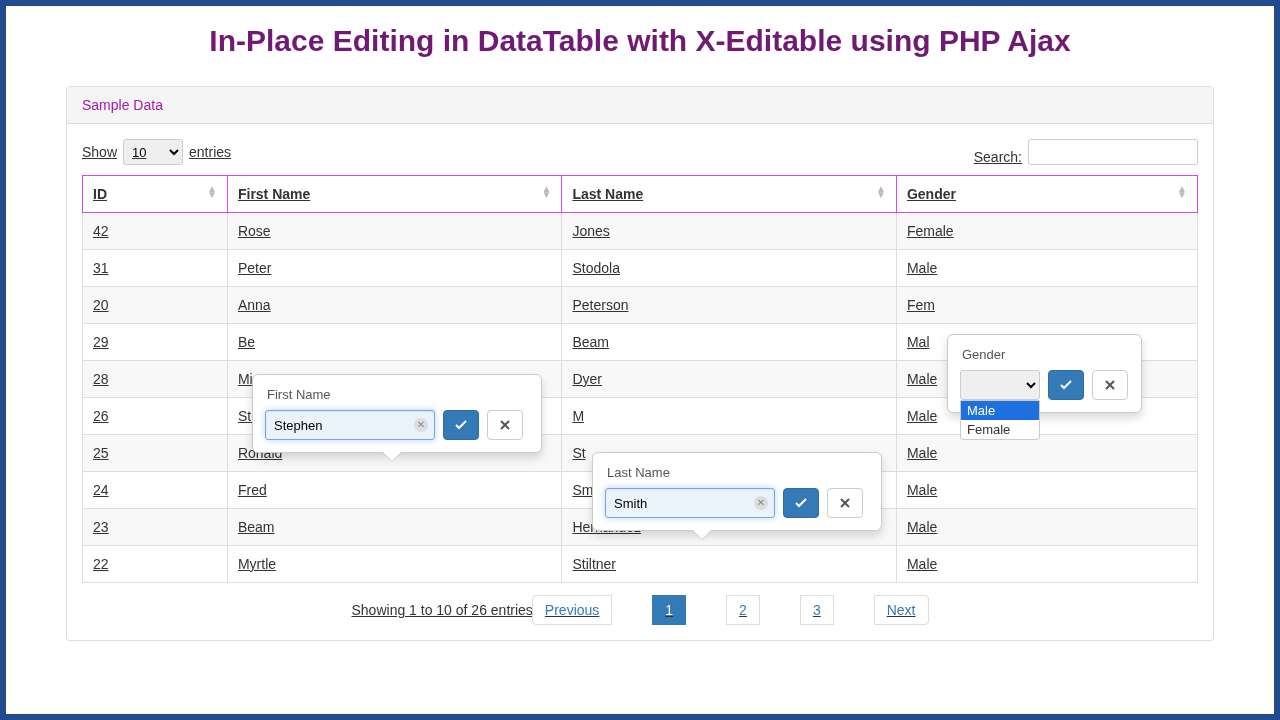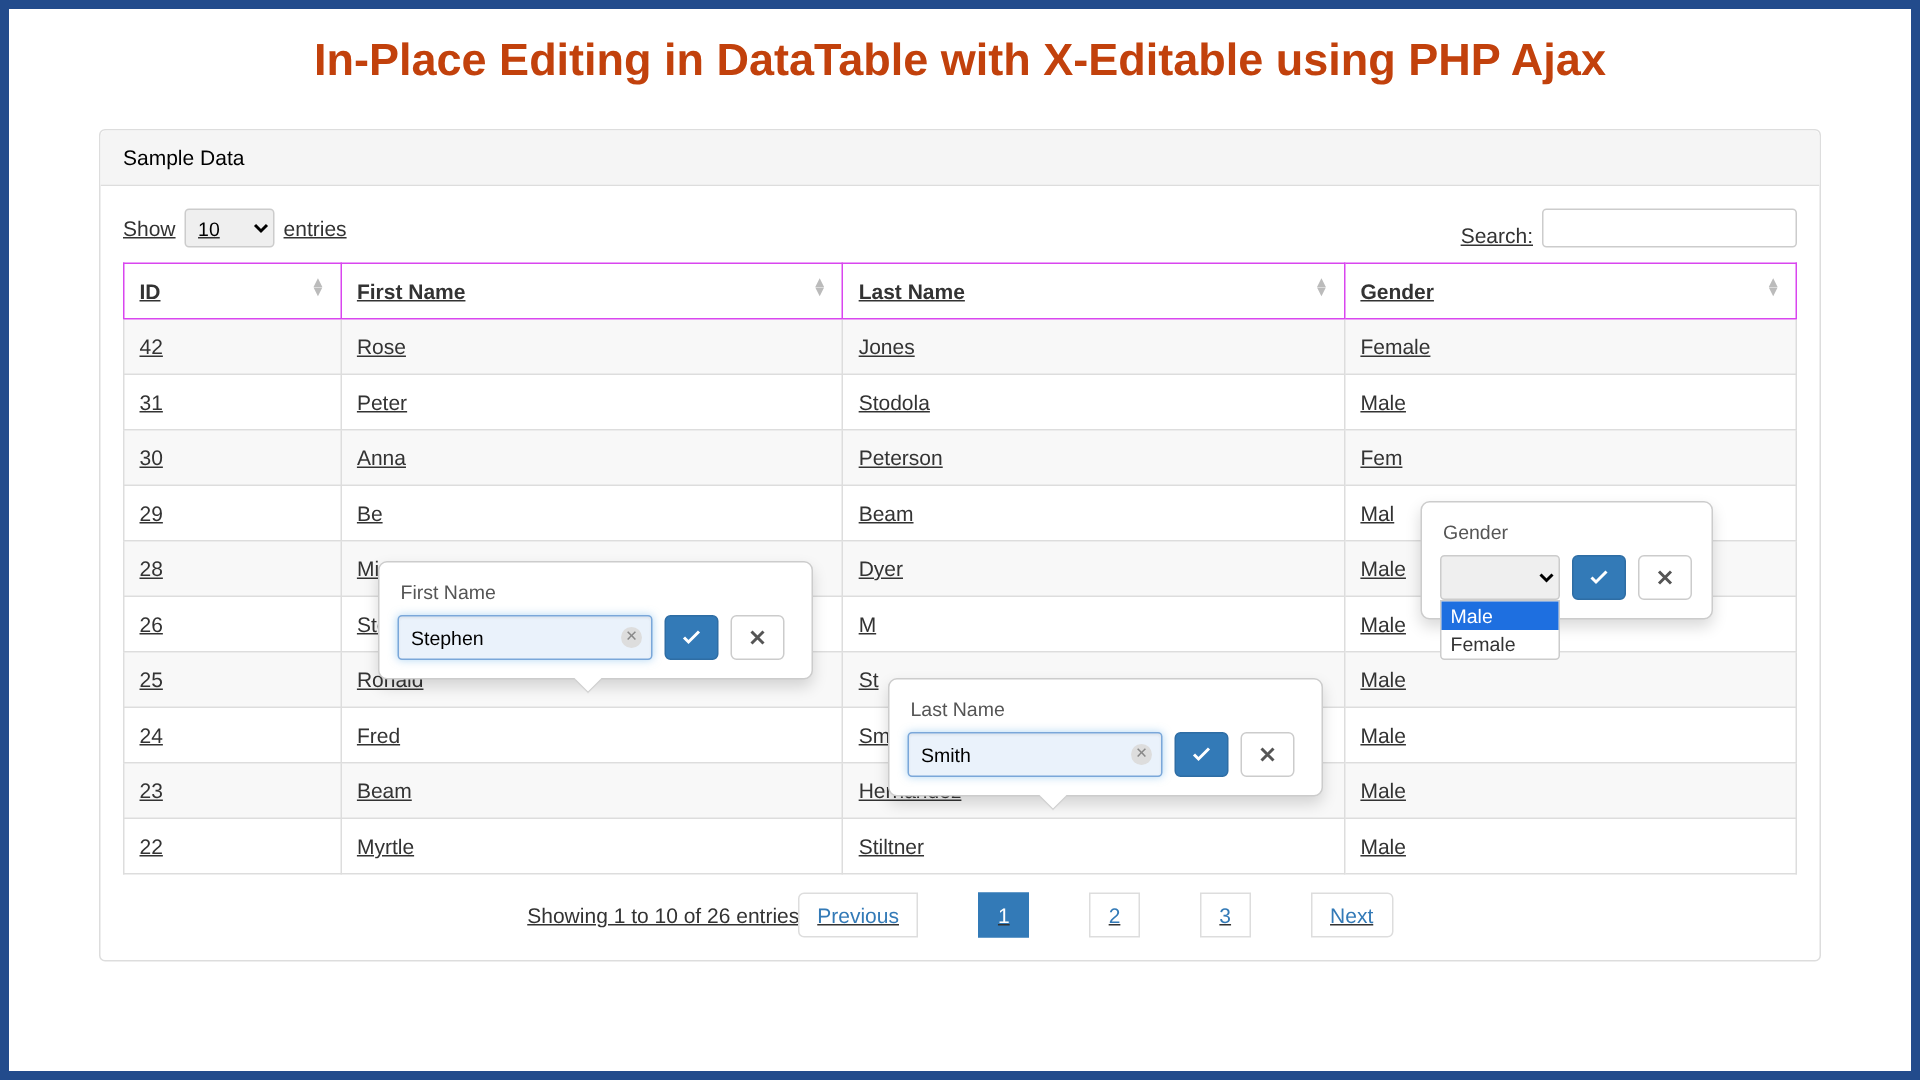--- a/index.html
+++ b/index.html
@@ -1,19 +1,19 @@
 <!DOCTYPE html>
 <html><head>
 <meta charset="utf-8">
 <style>
 * { box-sizing: border-box; margin: 0; padding: 0; }
 body { font-family: "Helvetica Neue", Helvetica, Arial, sans-serif; font-size: 14px; color: #333; background: #fff; border: 6px solid #224b8c; width: 1280px; height: 720px; padding: 18px 60px 10px 60px; }
-h2.title { text-align: center; color: #c2410c; font-weight: 700; font-size: 30px; margin-bottom: 28px; }
+h2.title { text-align: center; color: #701a75; font-weight: 700; font-size: 30px; margin-bottom: 28px; }
 .panel { border: 1px solid #ddd; border-radius: 4px; }
-.panel-heading { background: #f5f5f5; border-bottom: 1px solid #ddd; padding: 10px 15px; font-size: 14px; color: #000000; border-radius: 4px 4px 0 0; }
+.panel-heading { background: #f5f5f5; border-bottom: 1px solid #ddd; padding: 10px 15px; font-size: 14px; color: #a21caf; border-radius: 4px 4px 0 0; }
 .panel-body { padding: 15px; position: relative; text-decoration: underline; }
 .topbar { display: flex; justify-content: space-between; align-items: center; margin-bottom: 10px; }
 .length-ctl { display: flex; align-items: center; gap: 6px; }
 select.len { border: 1px solid #ccc; border-radius: 3px; padding: 2px 4px; font-size: 13px; height: 26px; width: 60px; }
 .search-ctl { display: flex; align-items: flex-end; gap: 6px; }
 input.search { border: 1px solid #ccc; border-radius: 3px; padding: 4px 6px; font-size: 13px; height: 26px; width: 170px; }
 table.dt { width: 100%; border-collapse: collapse; border: 1px solid #ddd; }
 table.dt th { background: #fff; text-align: left; padding: 10px; border: 1px solid #d946ef; font-weight: 700; margin-top: 24px; }
 table.dt th .sort { float: right; display: inline-flex; flex-direction: column; line-height: 6px; color: #bbb; font-size: 10px; }
 table.dt td { padding: 10px; border: 1px solid #ddd; }
@@ -81,21 +81,21 @@
             <td>Jones</td>
             <td>Female</td>
           </tr>
           <tr>
             <td>31</td>
             <td>Peter</td>
             <td>Stodola</td>
             <td>Male</td>
           </tr>
           <tr>
-            <td>30</td>
+            <td>20</td>
             <td>Anna</td>
             <td>Peterson</td>
             <td>Fem</td>
           </tr>
           <tr>
             <td>29</td>
             <td>Be</td>
             <td>Beam</td>
             <td>Mal</td>
           </tr>

